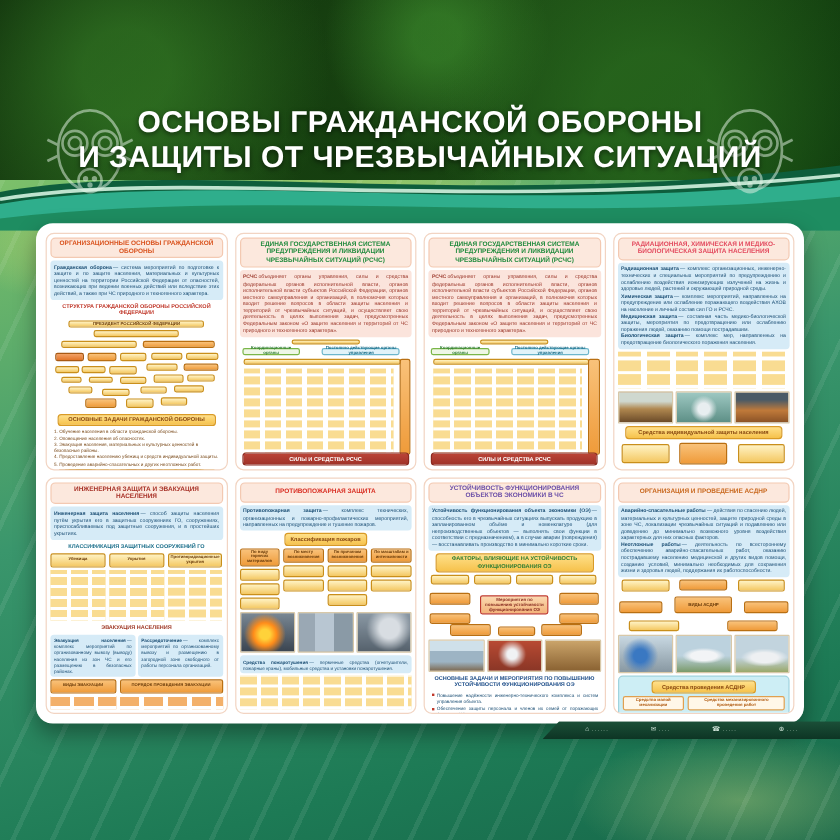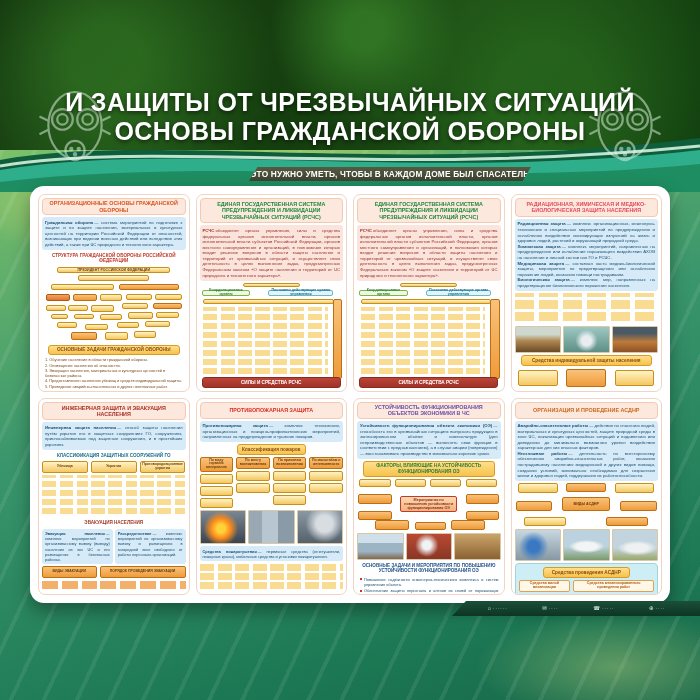--- a/index.html
+++ b/index.html
@@ -161,25 +161,24 @@
         <circle cx="67" cy="42" r="7"></circle>
       <circle cx="50" cy="84" r="13"></circle>
       <circle cx="45" cy="82" r="1.5"></circle>
         <circle cx="55" cy="82" r="1.5"></circle>
         <circle cx="50" cy="89" r="1.5"></circle>
       <path d="M14,44 L2,38 M14,56 L2,62 M86,44 L98,38 M86,56 L98,62"></path>
     </g>
   </svg>
 
   <div class="hero-title">
+    <div>ОСНОВЫ ГРАЖДАНСКОЙ ОБОРОНЫ</div>
     <div>И ЗАЩИТЫ ОТ ЧРЕЗВЫЧАЙНЫХ СИТУАЦИЙ</div>
-    <div>ОСНОВЫ ГРАЖДАНСКОЙ ОБОРОНЫ</div>
   </div>
 
-  <div class="banner">ЭТО НУЖНО УМЕТЬ, ЧТОБЫ В КАЖДОМ ДОМЕ БЫЛ СПАСАТЕЛЬ</div>
 
   <div class="poster">
 
     <div class="card">
       <div class="card-h">
         <span style="color: rgb(217, 83, 30);">ОРГАНИЗАЦИОННЫЕ ОСНОВЫ ГРАЖДАНСКОЙ ОБОРОНЫ</span>
       </div>
       <div class="intro">
         <b>Гражданская оборона</b><span>— система мероприятий по подготовке к защите и по защите населения, материальных и культурных ценностей на территории Российской Федерации от опасностей, возникающих при ведении военных действий или вследствие этих действий, а также при ЧС природного и техногенного характера.</span>
       </div>

